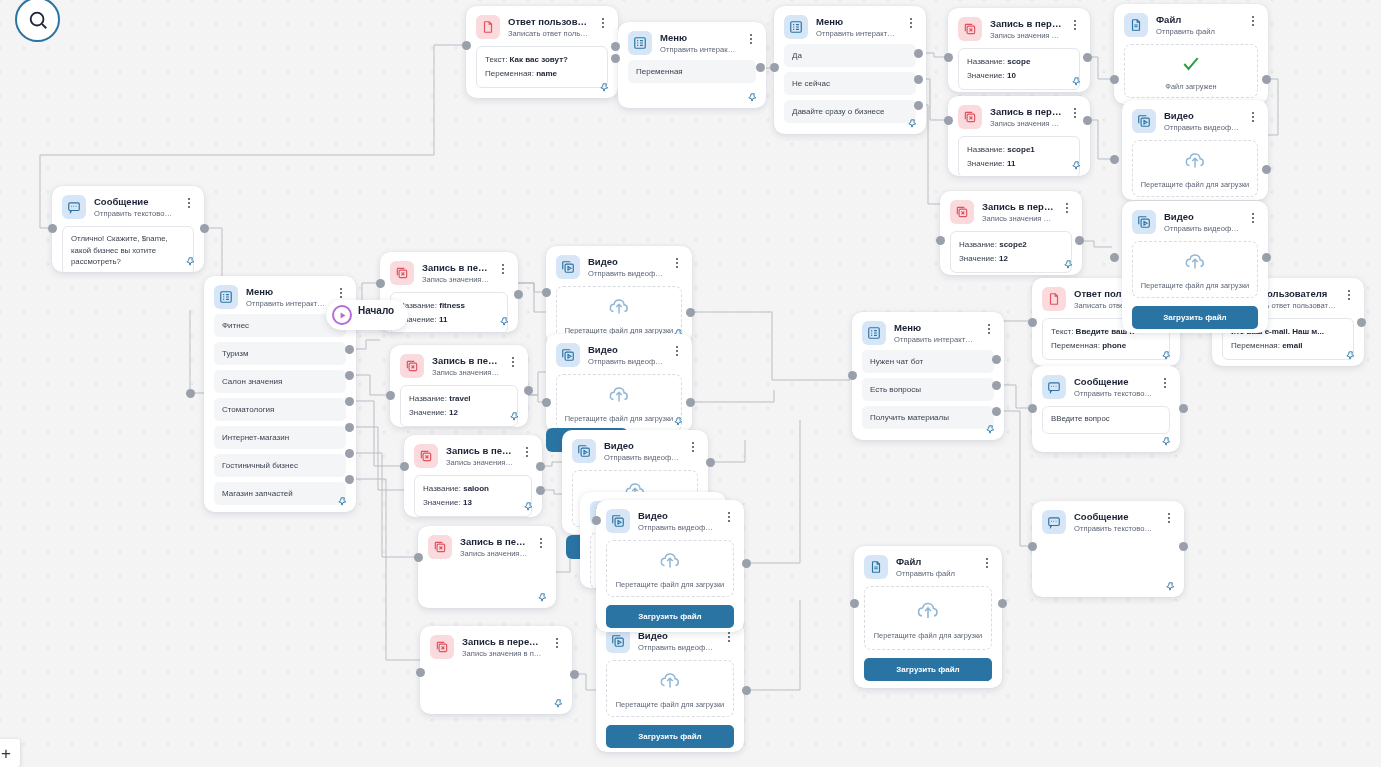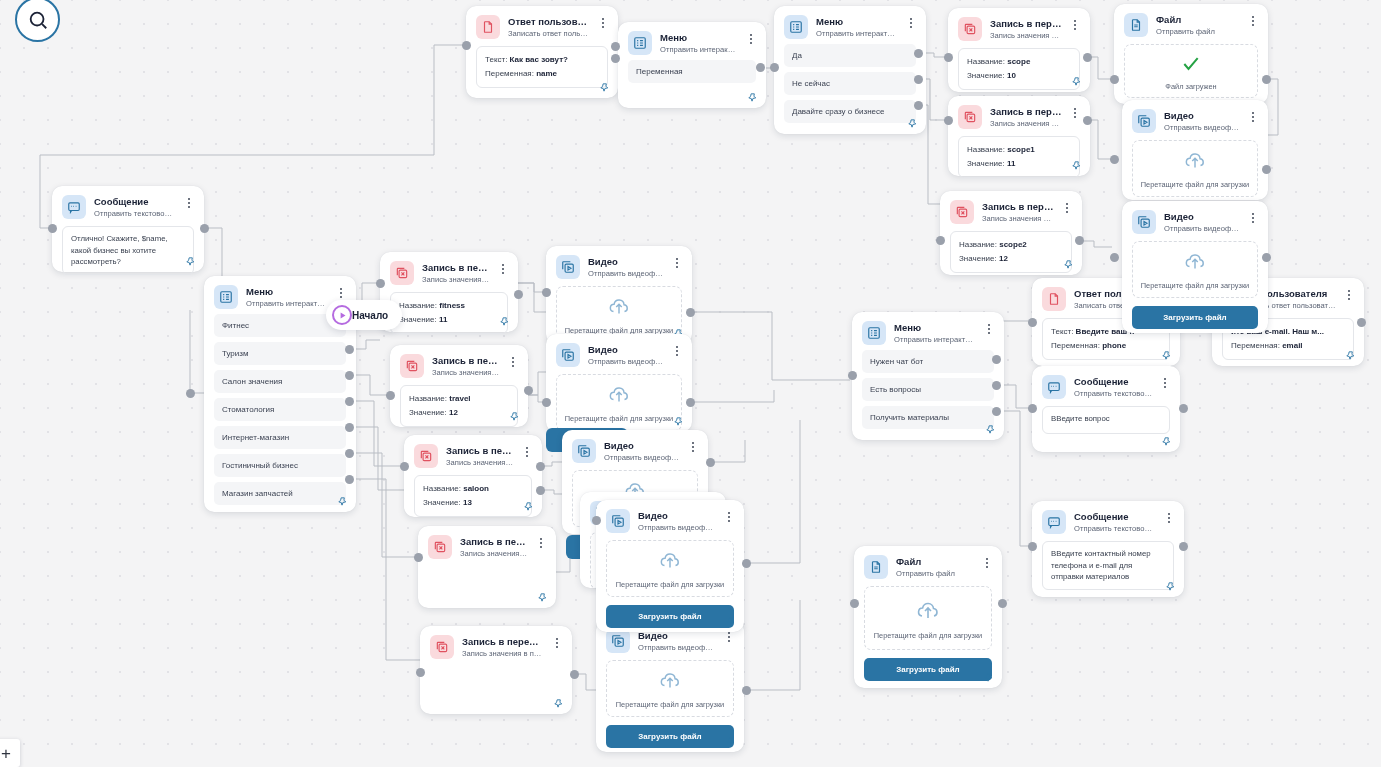--- a/index.html
+++ b/index.html
@@ -96,21 +96,21 @@
   
   .port {
     position: absolute; width: 9px; height: 9px;
     border-radius: 50%; background: #9aa0ab;
     z-index: 6;
   }
 
   
   #start-node {
     position: absolute;
-    display: flex; align-items: center; 
+    display: flex; gap: 6px;
     background: #fff; border-radius: 20px;
     padding: 5px 14px 5px 6px;
     box-shadow: 0 2px 7px rgba(20,30,60,.14);
     z-index: 40;
   }
   .start-ico {
     width: 20px; height: 20px; border-radius: 50%;
     border: 2px solid #b56be0;
     display: flex; align-items: center; justify-content: center;
   }
@@ -924,21 +924,20 @@
       <div class="node-titles">
         <div class="node-title">Сообщение</div>
         <div class="node-sub">Отправить текстовое сообщен...</div>
       </div>
       <div class="kebab">
           <i></i>
           <i></i>
           <i></i>
         </div>
     </div>
-    <div class="msg-box">ВВедите контактный номер телефона и e-mail для отправки материалов</div>
     <svg class="pin" viewBox="0 0 24 24" fill="none" stroke="currentColor" stroke-width="2">
       <path d="M9 4h7l-1 5 4 4-6 1-2 6-2-6-5-1 4-4z"></path>
     </svg>
   </div>
   <div class="port" style="left:1028px; top:542px; z-index:9;"></div>
   <div class="port" style="left:1179px; top:542px; z-index:9;"></div>
 
   <div class="node" style="left:1212px; top:278px; width:152px; height:88px; z-index:8;">
     <div class="node-head">
       <div class="node-ico ico-red">

